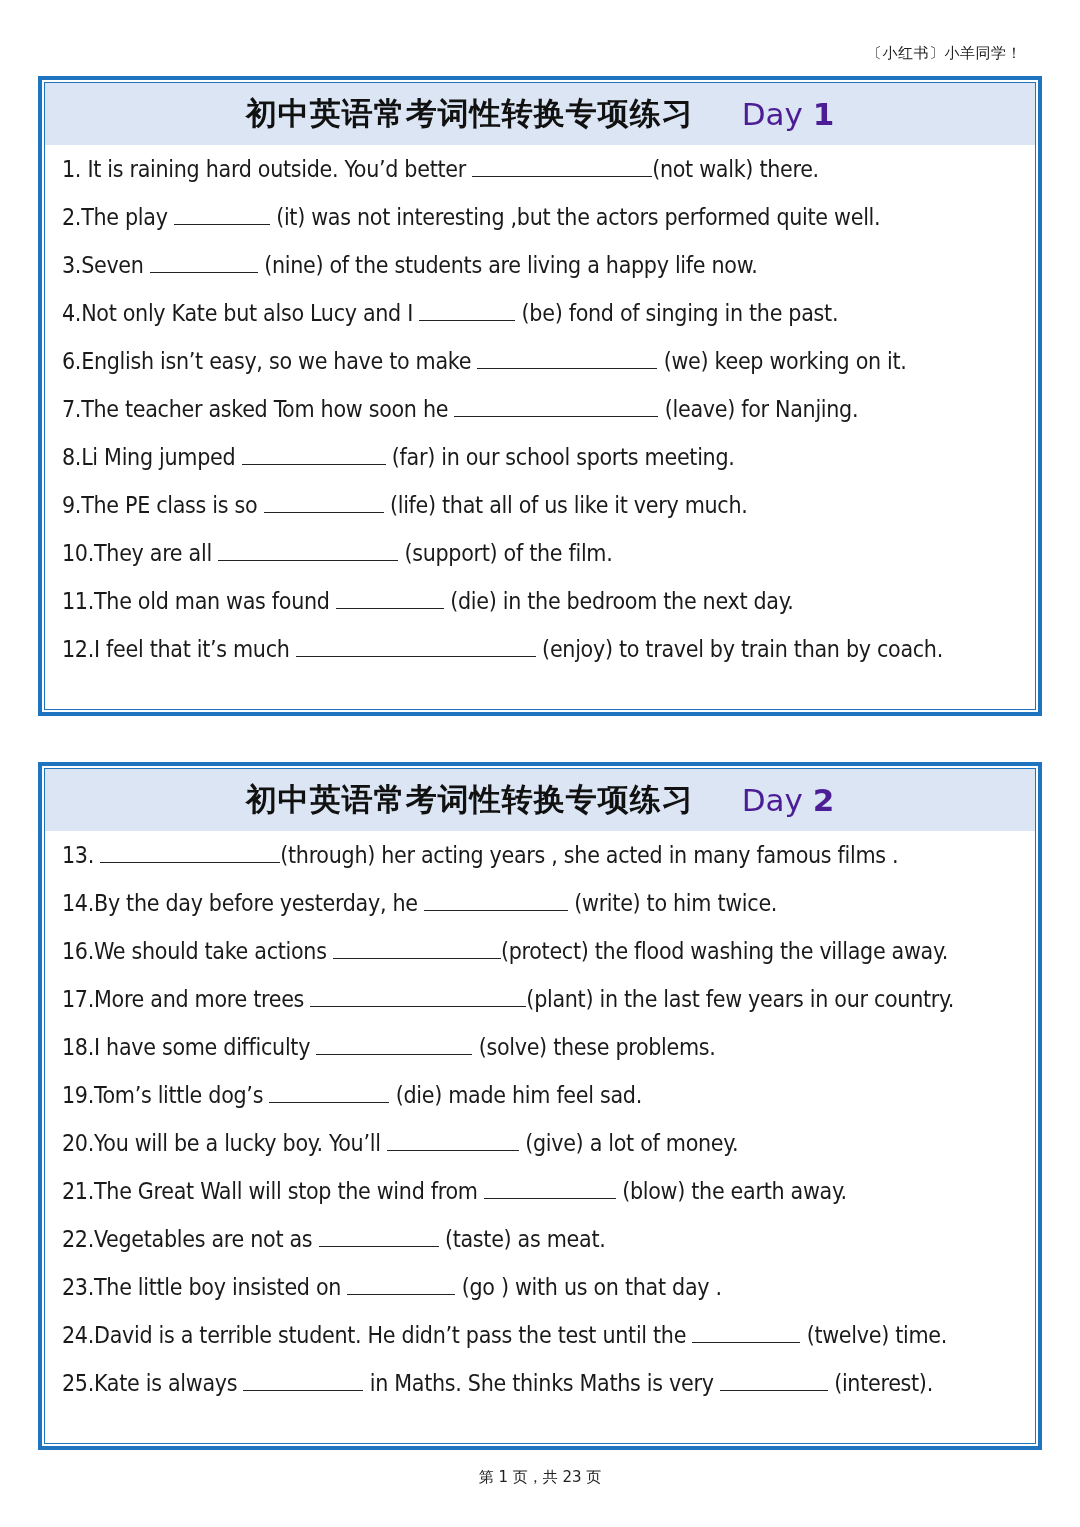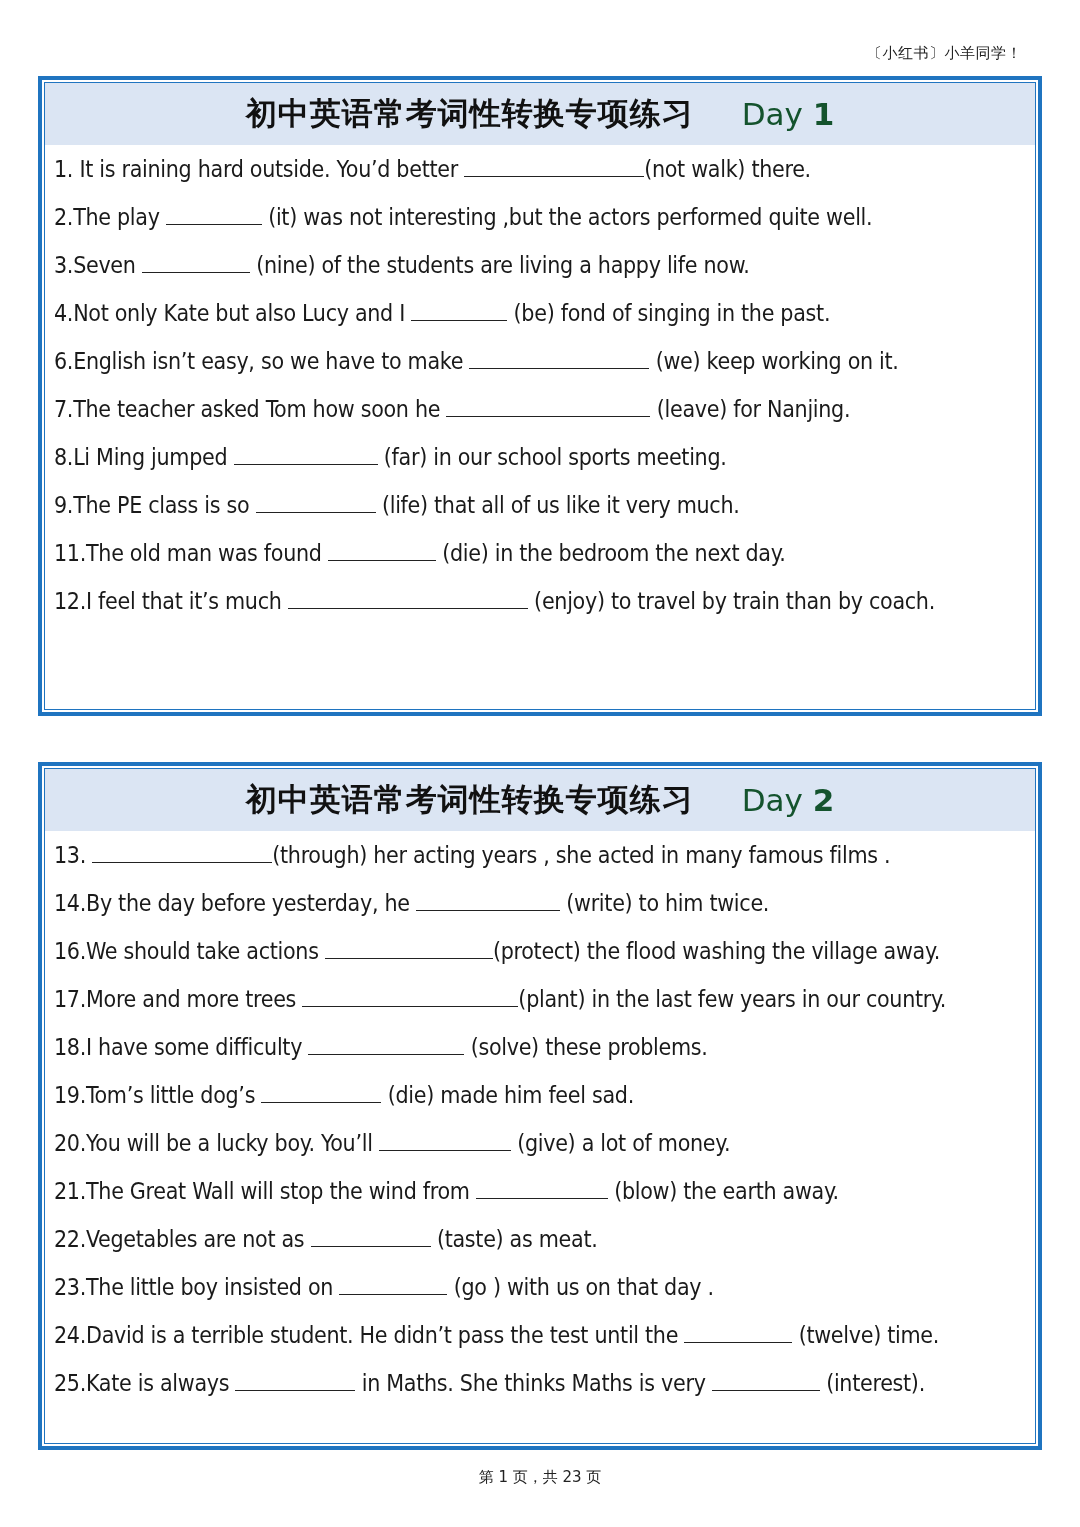--- a/index.html
+++ b/index.html
@@ -9,25 +9,25 @@
                font-family: "DejaVu Sans", sans-serif; letter-spacing: 0.5px; }
   .box { position: absolute; left: 38px; width: 1004px; box-sizing: border-box;
          border: 4px solid #1f74c0; background: #fff; padding: 2px; }
   .box-inner { border: 1.5px solid #1f74c0; height: 100%; box-sizing: border-box; }
   .box1 { top: 76px; height: 640px; }
   .box2 { top: 762px; height: 688px; }
   .hdr { background: #dbe5f3; height: 62px; display: flex; align-items: center; justify-content: center;
          position: relative; }
   .hdr-title { font-family: "DejaVu Sans", sans-serif; font-weight: bold; font-size: 31px; color: #111;
                letter-spacing: 1px; }
-  .hdr-day { font-family: "DejaVu Sans", sans-serif; font-size: 31px; color: #14532d; margin-left: 48px; }
+  .hdr-day { font-family: "DejaVu Sans", sans-serif; font-size: 31px; color: #4c1d95; margin-left: 48px; }
   .hdr-day b { font-weight: bold; }
   .items { padding: 0 0 0 9px; }
   .q { height: 48px; line-height: 48px; font-size: 23px; white-space: nowrap;
-       font-family: "DejaVu Sans Condensed", "DejaVu Sans", sans-serif; letter-spacing: -0.3px; }
+       font-family: "DejaVu Sans Condensed", "DejaVu Sans", sans-serif; letter-spacing: -0.3px; margin-left: 8px; }
   .q .blank { display: inline-block; border-bottom: 1.5px solid #222; height: 20px; vertical-align: baseline; }
   .footer { position: absolute; top: 1468px; left: 0; width: 1080px; text-align: center; font-size: 15px; color: #222; }
 </style>
 </head>
 <body>
 
 <div class="watermark">〔小红书〕小羊同学！</div>
 
 <div class="box box1">
   <div class="box-inner">
@@ -37,20 +37,21 @@
     </div>
     <div class="items">
         <div class="q"><span style="white-space: pre;">1. It is raining hard outside. You’d better </span><span class="blank" style="width: 180px;"></span><span style="white-space: pre;">(not walk) there.</span></div>
         <div class="q"><span style="white-space: pre;">2.The play </span><span class="blank" style="width: 96px;"></span><span style="white-space: pre;"> (it) was not interesting ,but the actors performed quite well.</span></div>
         <div class="q"><span style="white-space: pre;">3.Seven </span><span class="blank" style="width: 108px;"></span><span style="white-space: pre;"> (nine) of the students are living a happy life now.</span></div>
         <div class="q"><span style="white-space: pre; text-align: right;">4.Not only Kate but also Lucy and I </span><span class="blank" style="width: 96px;"></span><span style="white-space: pre;"> (be) fond of singing in the past.</span></div>
         <div class="q"><span style="white-space: pre;">6.English isn’t easy, so we have to make </span><span class="blank" style="width: 180px;"></span><span style="white-space: pre;"> (we) keep working on it.</span></div>
         <div class="q"><span style="white-space: pre;">7.The teacher asked Tom how soon he </span><span class="blank" style="width: 204px;"></span><span style="white-space: pre;"> (leave) for Nanjing.</span></div>
         <div class="q"><span style="white-space: pre;">8.Li Ming jumped </span><span class="blank" style="width: 144px;"></span><span style="white-space: pre;"> (far) in our school sports meeting.</span></div>
         <div class="q"><span style="white-space: pre;">9.The PE class is so </span><span class="blank" style="width: 120px;"></span><span style="white-space: pre;"> (life) that all of us like it very much.</span></div>
+        <div class="q"><span style="white-space: pre;">10.They are all </span><span class="blank" style="width: 180px;"></span><span style="white-space: pre;"> (support) of the film.</span></div>
         <div class="q"><span style="white-space: pre;">11.The old man was found </span><span class="blank" style="width: 108px;"></span><span style="white-space: pre;"> (die) in the bedroom the next day.</span></div>
         <div class="q"><span style="white-space: pre;">12.I feel that it’s much </span><span class="blank" style="width: 240px;"></span><span style="white-space: pre;"> (enjoy) to travel by train than by coach.</span></div>
       </div>
   </div>
 </div>
 
 <div class="box box2">
   <div class="box-inner">
     <div class="hdr">
       <span class="hdr-title">初中英语常考词性转换专项练习</span>

